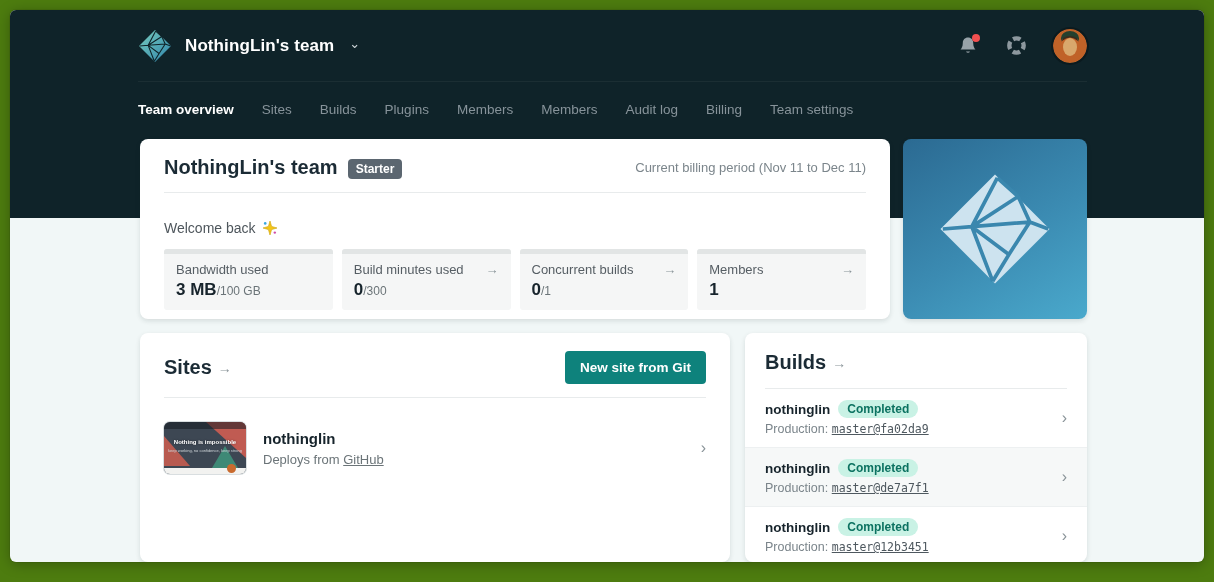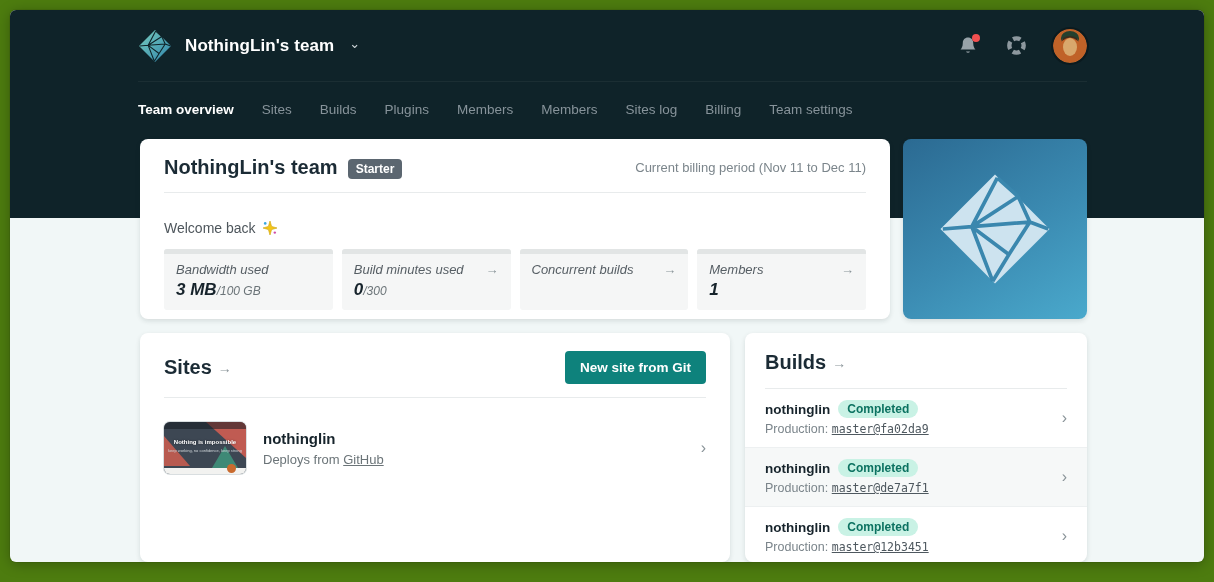--- a/index.html
+++ b/index.html
@@ -45,21 +45,21 @@
   }
   .billing { margin-left:auto; color:#7b858b; font-size:13px;text-align:center; }
   .divider { border-bottom:1px solid #e8ebec; margin-top:13px; }
   .welcome { margin-top:27px; color:#4e565c; font-size:14px; display:flex; align-items:center; gap:6px; }
   .stats { display:flex; gap:9px; margin-top:13px; }
   .stat-card {
     flex:1; background:#f5f6f6; border-radius:3px; overflow:hidden; cursor:pointer;
     padding:0 0 10px 0;
   }
   .stat-track { height:5px; background:#e2e5e5; }
-  .stat-body { padding:8px 12px 0 12px;font-style:italic; }
+  .stat-body { padding:8px 12px 0 12px; }
   .stat-label-row { display:flex; align-items:center; color:#565e64; font-size:13px; }
   .stat-arrow { margin-left:auto; color:#8a9499; font-size:13px; }
   .stat-value-row { margin-top:3px; }
   .stat-value { font-size:17px; font-weight:700; color:#17242c; }
   .stat-denom { font-size:12px; color:#6b7478; }
   
   .brand-card {
     left:893px; top:129px; width:184px; height:180px;
     background:linear-gradient(150deg,#2b6a92 0%,#3b8bb2 55%,#4aa9cc 100%);
     display:flex; align-items:center; justify-content:center;
@@ -168,21 +168,21 @@
           </div>
         </div>
       </div>
       <div class="nav-row">
         <span class="nav-item active">Team overview</span>
         <span class="nav-item">Sites</span>
         <span class="nav-item">Builds</span>
         <span class="nav-item">Plugins</span>
         <span class="nav-item">Members</span>
         <span class="nav-item">Members</span>
-        <span class="nav-item">Sites log</span>
+        <span class="nav-item">Audit log</span>
         <span class="nav-item">Billing</span>
         <span class="nav-item">Team settings</span>
       </div>
     </div>
 
     <div class="card overview-card">
       <div class="ov-head">
         <span class="ov-title">NothingLin's team</span>
         <span class="plan-badge">Starter</span>
         <span class="billing">Current billing period (Nov 11 to Dec 11)</span>
@@ -221,20 +221,23 @@
               <span class="stat-value">0</span><span class="stat-denom">/300</span>
             </div>
           </div>
         </div>
         <div class="stat-card">
           <div class="stat-track"></div>
           <div class="stat-body">
             <div class="stat-label-row">
               <span>Concurrent builds</span>
               <span class="stat-arrow">→</span>
+            </div>
+            <div class="stat-value-row">
+              <span class="stat-value">0</span><span class="stat-denom">/1</span>
             </div>
           </div>
         </div>
         <div class="stat-card">
           <div class="stat-track"></div>
           <div class="stat-body">
             <div class="stat-label-row">
               <span>Members</span>
               <span class="stat-arrow">→</span>
             </div>

